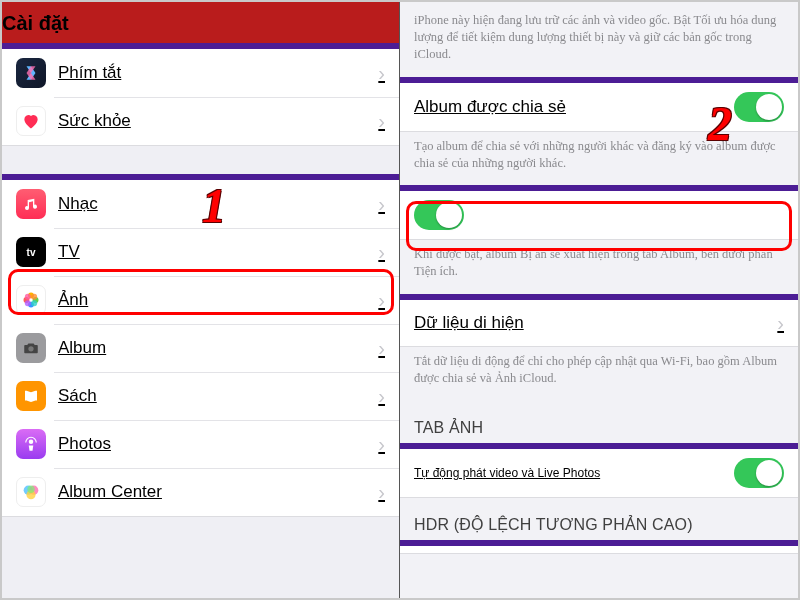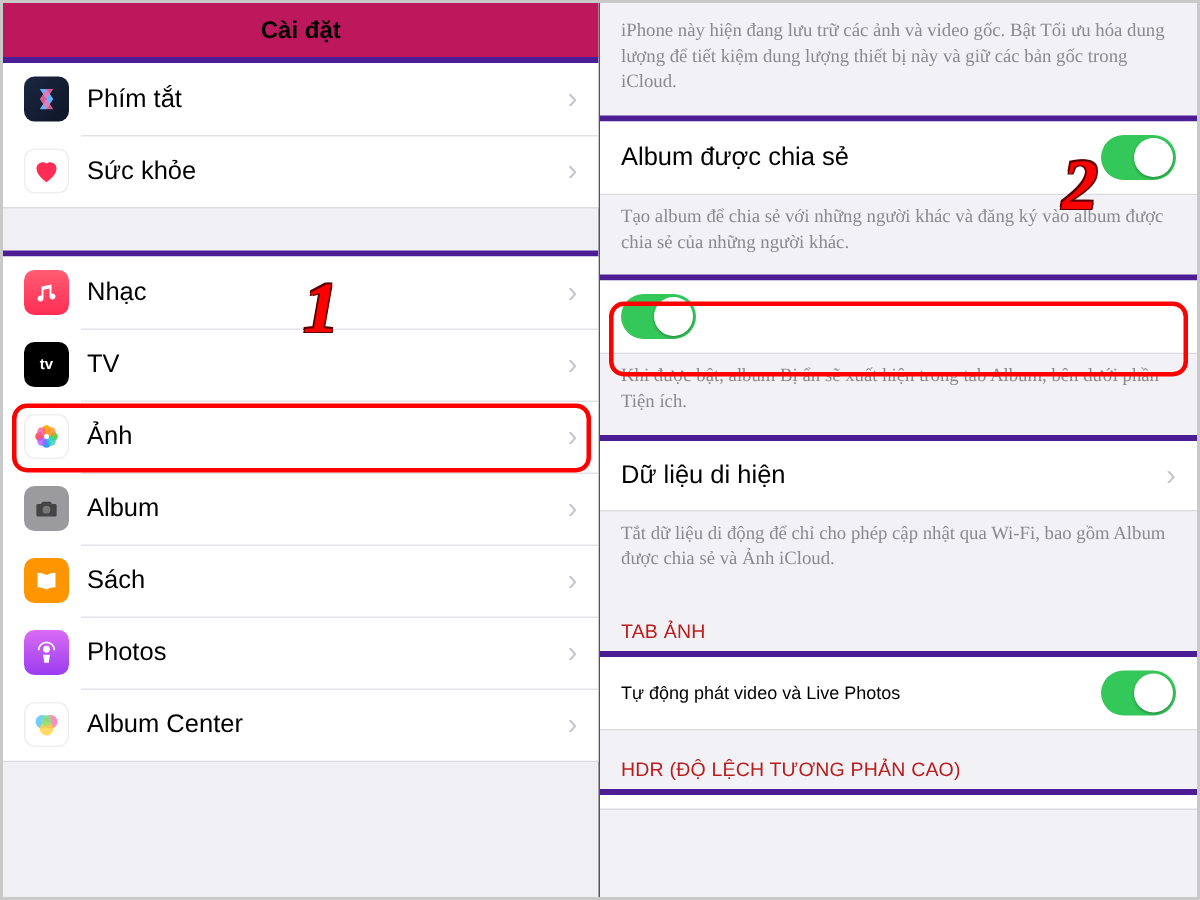--- a/index.html
+++ b/index.html
@@ -21,33 +21,33 @@
     width: 50%;
     height: 100%;
     background: #f2f2f6;
     position: relative;
     overflow: hidden;
   }
   .pane.left { border-right: 1px solid #555; background:#efeff4; }
   .pane.right { }
   
   .header {
-    background: #be185d;
-    text-align: center;
+    background: #b91c1c;
     padding: 10px 0 8px;
-    font-size: 16px;
+    font-size: 20px;
     font-weight: 600;
     color:#000;
   }
   
   .group {
     background: #fff;
-    border-top: 4px solid #4c1d95;
+    border-top: 6px solid #4c1d95;
     border-bottom: 1px solid #dcdce0;
     margin-top: 0;
+    text-decoration: underline;
   }
   .spacer { height: 28px; }
   .row {
     display: flex;
     align-items: center;
     padding: 9px 14px;
     min-height: 46px;
     background: #fff;
     position: relative;
   }
@@ -94,22 +94,22 @@
   }
   
   .foot {
     font-size: 12.5px;
     line-height:1.35;
     color: #8a8a8e;
     padding: 6px 14px 14px;
     font-family: Liberation Serif, serif;
   }
   .sect-head{
-    font-size:13px;
-    color:#b91c1c;
+    font-size:16px;
+    color:#404040;
     padding: 18px 14px 6px;
     text-transform:uppercase;
     letter-spacing:.01em;
   }
   
   .hl {
     position:absolute;
     border:3px solid #ff0000;
     border-radius:10px;
     pointer-events:none;

